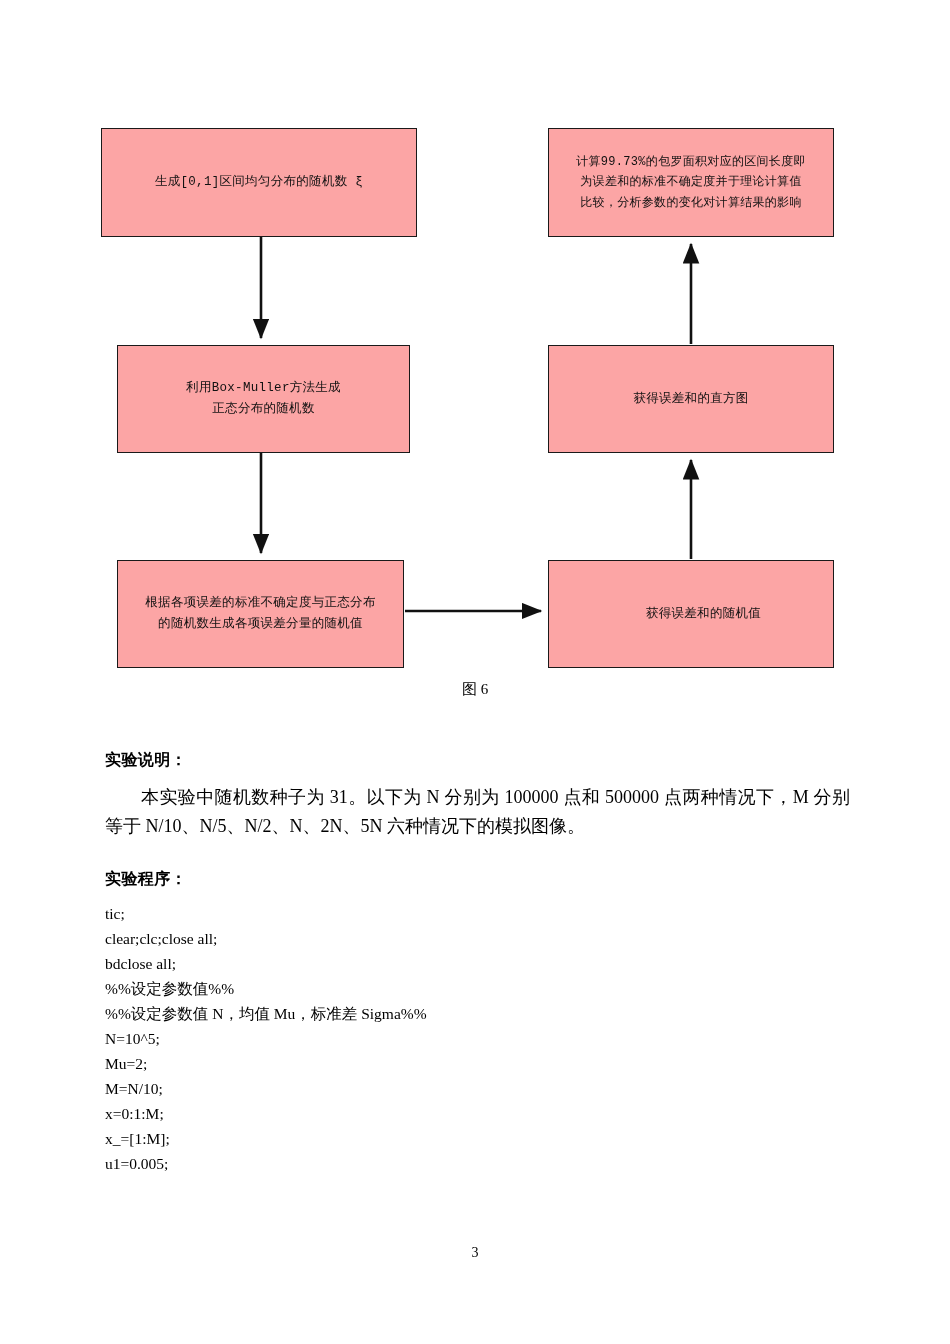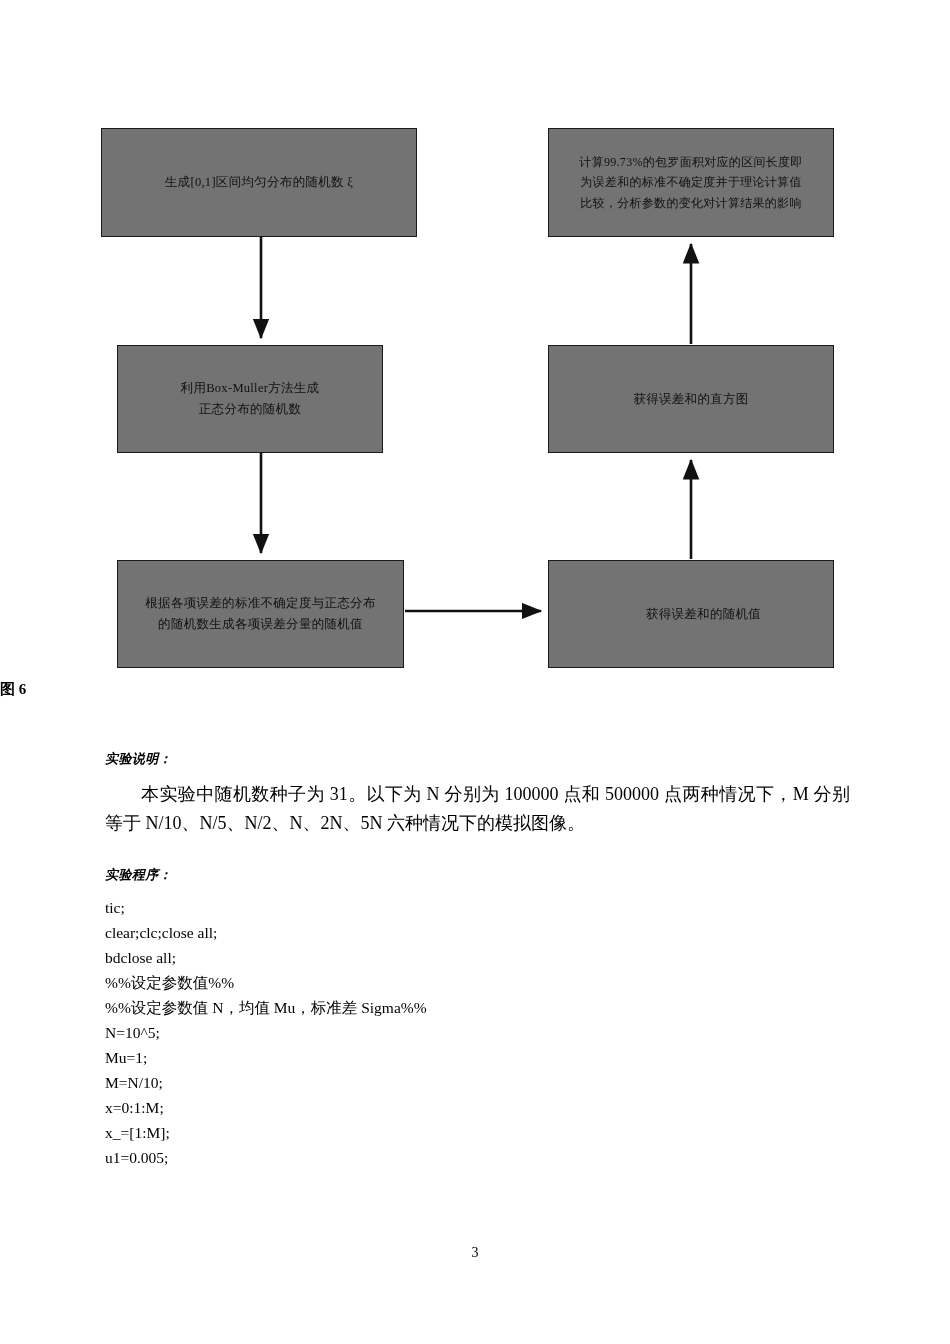--- a/index.html
+++ b/index.html
@@ -28,71 +28,70 @@
     position: absolute;
     left: 0;
     top: 0;
     width: 950px;
     height: 700px;
   }
   .node {
     position: absolute;
     box-sizing: border-box;
     border: 1.6px solid #1a1a1a;
-    background: #737373;
+    background: #fca5a5;
     display: flex;
     align-items: center;
     justify-content: center;
     text-align: center;
-    font-family: Liberation Serif, serif;
+    font-family: Liberation Mono, monospace;
     font-size: 12.5px;
     line-height: 1.65;
     color: #111111;
     letter-spacing: 0.3px;
     padding: 4px 8px;
   }
   .node .node-text {
     display: block;
     white-space: pre-line;
   }
   .node-1 { left: 101px; top: 128px;  width: 316px; height: 109px; }
-  .node-2 { left: 117px; top: 345px;  width: 266px; height: 108px; align-items: center; }
+  .node-2 { left: 117px; top: 345px;  width: 293px; height: 108px; align-items: center; }
   .node-3 { left: 117px; top: 560px;  width: 287px; height: 108px; }
   .node-4 { left: 548px; top: 128px;  width: 286px; height: 109px; }
   .node-5 { left: 548px; top: 345px;  width: 286px; height: 108px; text-align: right; }
   .node-6 { left: 548px; top: 560px;  width: 286px; height: 108px; padding-left: 33px; }
 
   .node-4 .node-text { font-size: 12px; line-height: 1.72; }
   .node-1 .node-text, .node-3 .node-text { font-size: 12.5px; }
 
   .figure-caption {
     position: absolute;
     left: 0;
     top: 680px;
     width: 950px;
-    text-align: left;
-    font-family: "Liberation Serif", "DejaVu Serif", serif;
-    font-weight: bold;
+    text-align: center;
+    font-family: "Liberation Serif", "DejaVu Serif", serif;
+    font-weight: normal;
     font-size: 15px;
   }
 
   
   .doc-body {
     position: absolute;
     left: 105px;
     top: 750px;
     width: 745px;
   }
   .section-heading {
     font-family: "DejaVu Sans", "Liberation Sans", sans-serif;
     font-weight: bold;
-    font-size: 13px;
+    font-size: 16px;
     margin: 0 0 12px 0;
     letter-spacing: 0.4px;
-    font-style: italic;
   }
   .para {
     font-family: "Liberation Serif", "DejaVu Serif", serif;
     font-size: 18px;
     line-height: 1.62;
     margin: 0 0 6px 0;
     text-indent: 2em;
     text-align: justify;
   }
   .spacer-1 { height: 22px; }
@@ -181,21 +180,21 @@
 
   <div class="section-heading">实验程序：</div>
 
   <div class="code-block">
     <div class="code-line">tic;</div>
     <div class="code-line">clear;clc;close all;</div>
     <div class="code-line">bdclose all;</div>
     <div class="code-line">%%设定参数值%%</div>
     <div class="code-line">%%设定参数值 N，均值 Mu，标准差 Sigma%%</div>
     <div class="code-line">N=10^5;</div>
-    <div class="code-line">Mu=1;</div>
+    <div class="code-line">Mu=2;</div>
     <div class="code-line">M=N/10;</div>
     <div class="code-line">x=0:1:M;</div>
     <div class="code-line">x_=[1:M];</div>
     <div class="code-line">u1=0.005;</div>
   </div>
 </div>
 
 <div class="page-number">3</div>
 
 </body></html>

